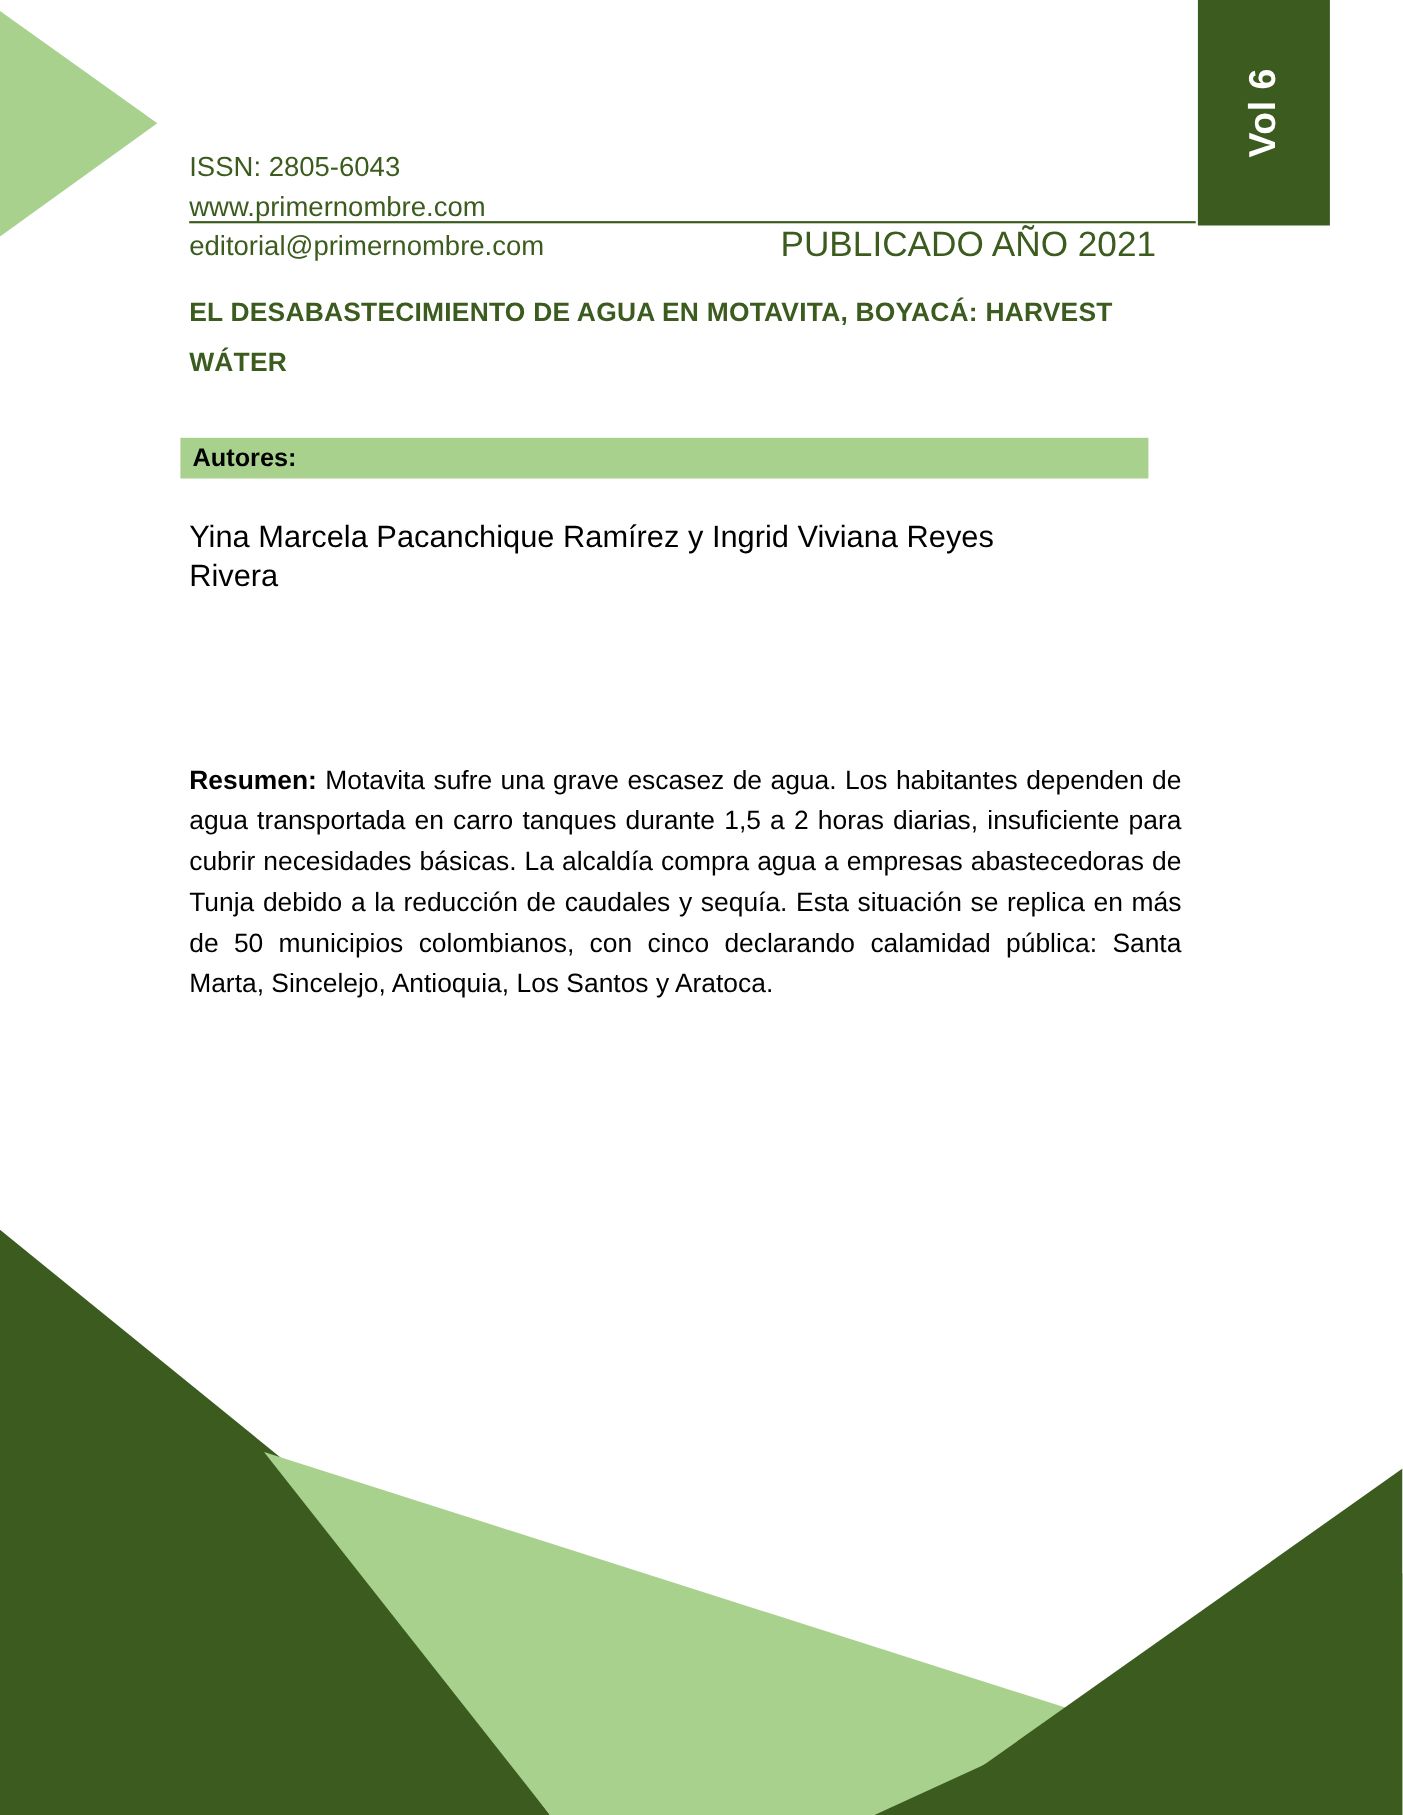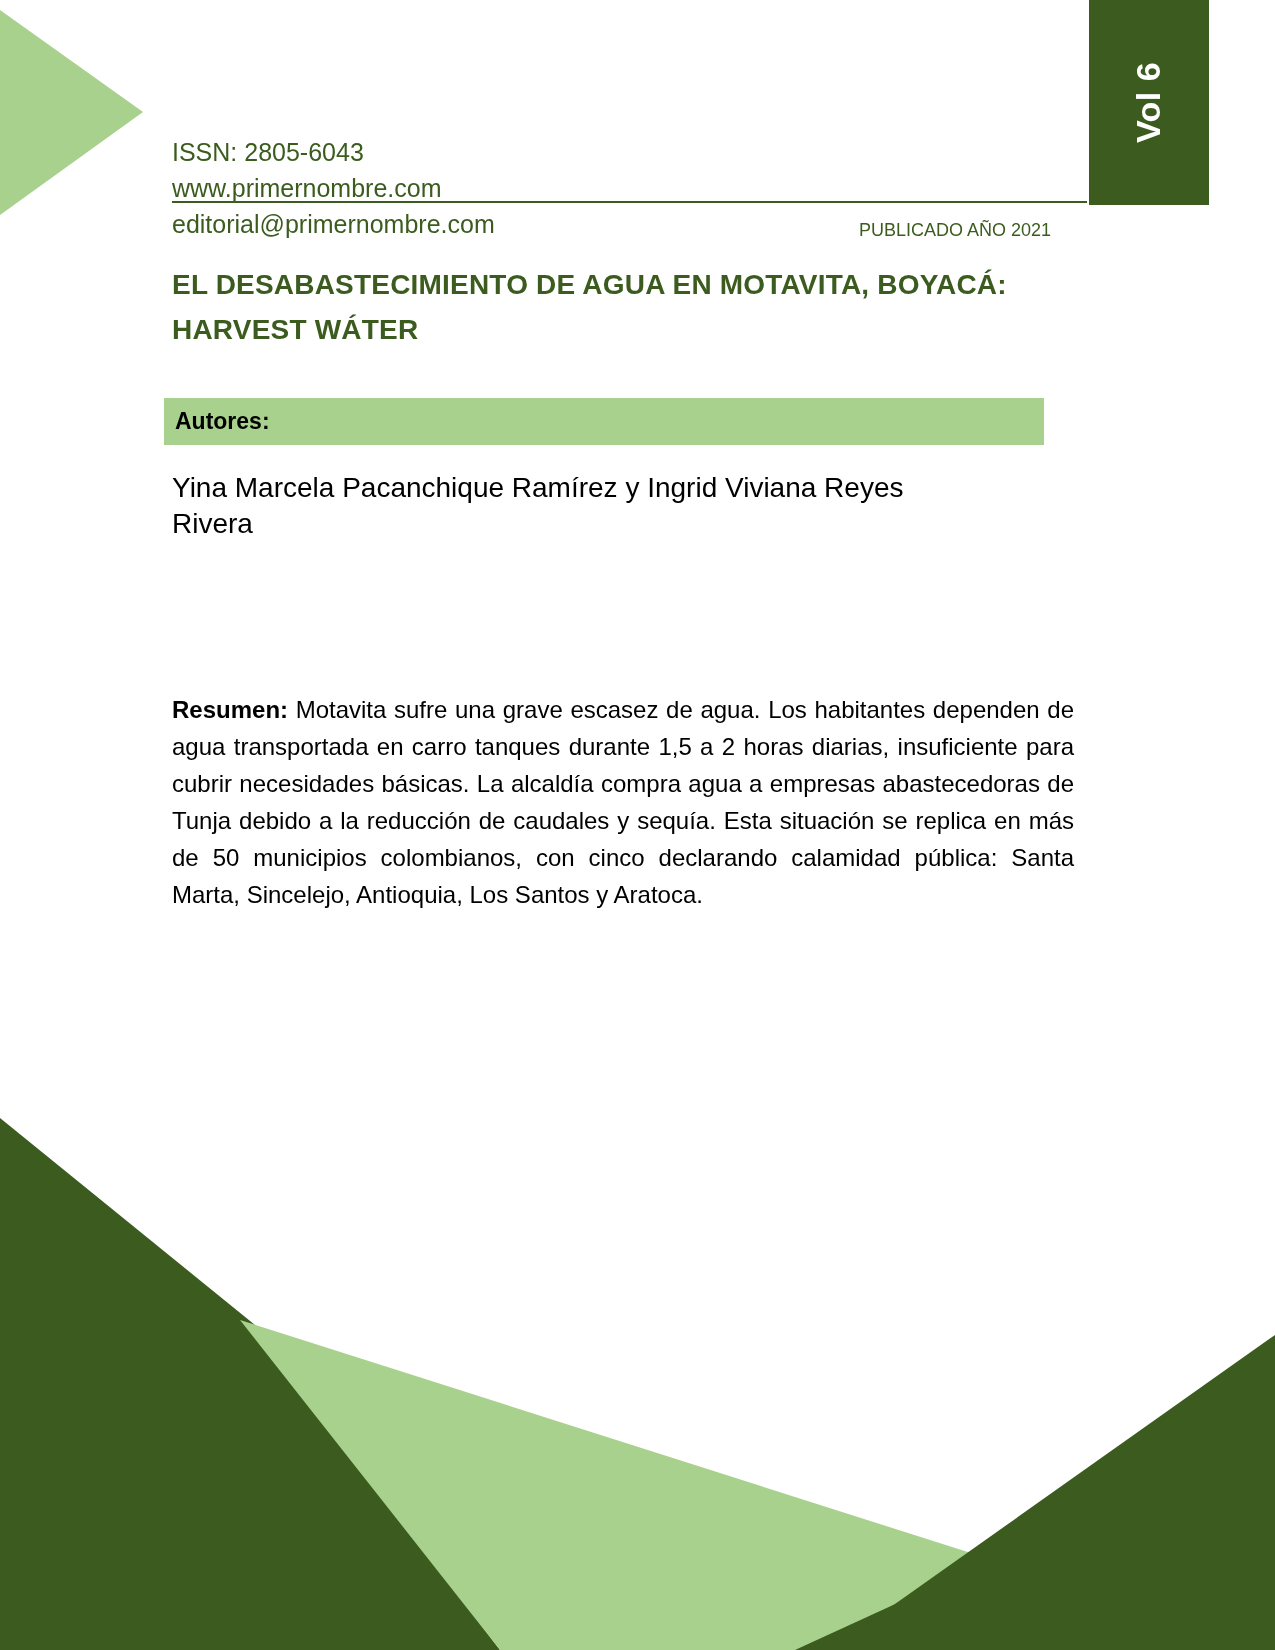--- a/index.html
+++ b/index.html
@@ -68,55 +68,55 @@
     font-family: "Liberation Sans", sans-serif;
   }
   .masthead-row {
     display: flex;
     align-items: flex-end;
     justify-content: space-between;
   }
   .masthead-left { display: block; margin-top: 42px; }
   .published {
     color: #3b5c1e;
-    font-size: 18px;
+    font-size: 32px;
     white-space: nowrap;
     padding-right: 36px;
     padding-bottom: 1px;
   }
   .rule {
     position: absolute;
     top: 201px;
     left: 172px;
     width: 915px;
     height: 2px;
     background: #3b5c1e;
   }
 
   
   .title {
     position: absolute;
     top: 262px;
     left: 172px;
     width: 880px;
     color: #3b5c1e;
-    font-size: 28px;
+    font-size: 24px;
     font-weight: bold;
     line-height: 45px;
     letter-spacing: 0.2px;
     font-family: "Liberation Sans", sans-serif;
   }
 
   
   .authors-band {
     position: absolute;
     top: 398px;
     left: 164px;
     width: 880px;
-    height: 47px;
+    height: 37px;
     background: #a9d18e;
     display: flex;
     align-items: center;
   }
   .authors-band-label {
     color: #000000;
     font-size: 23px;
     font-weight: bold;
     padding-left: 11px;
     font-family: "Liberation Sans", sans-serif;

